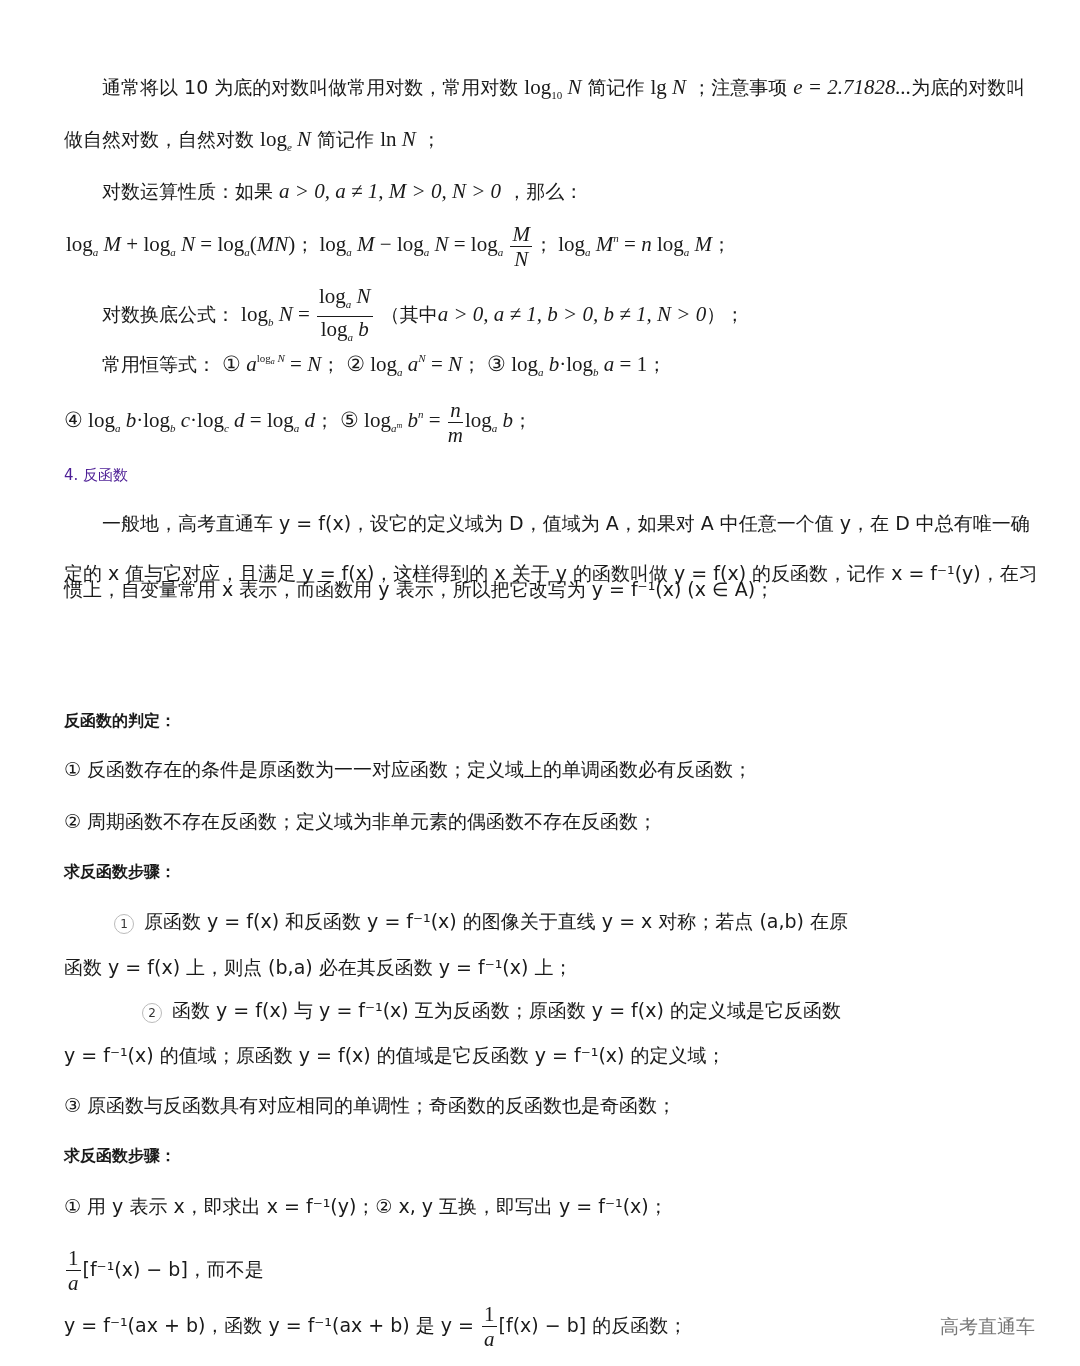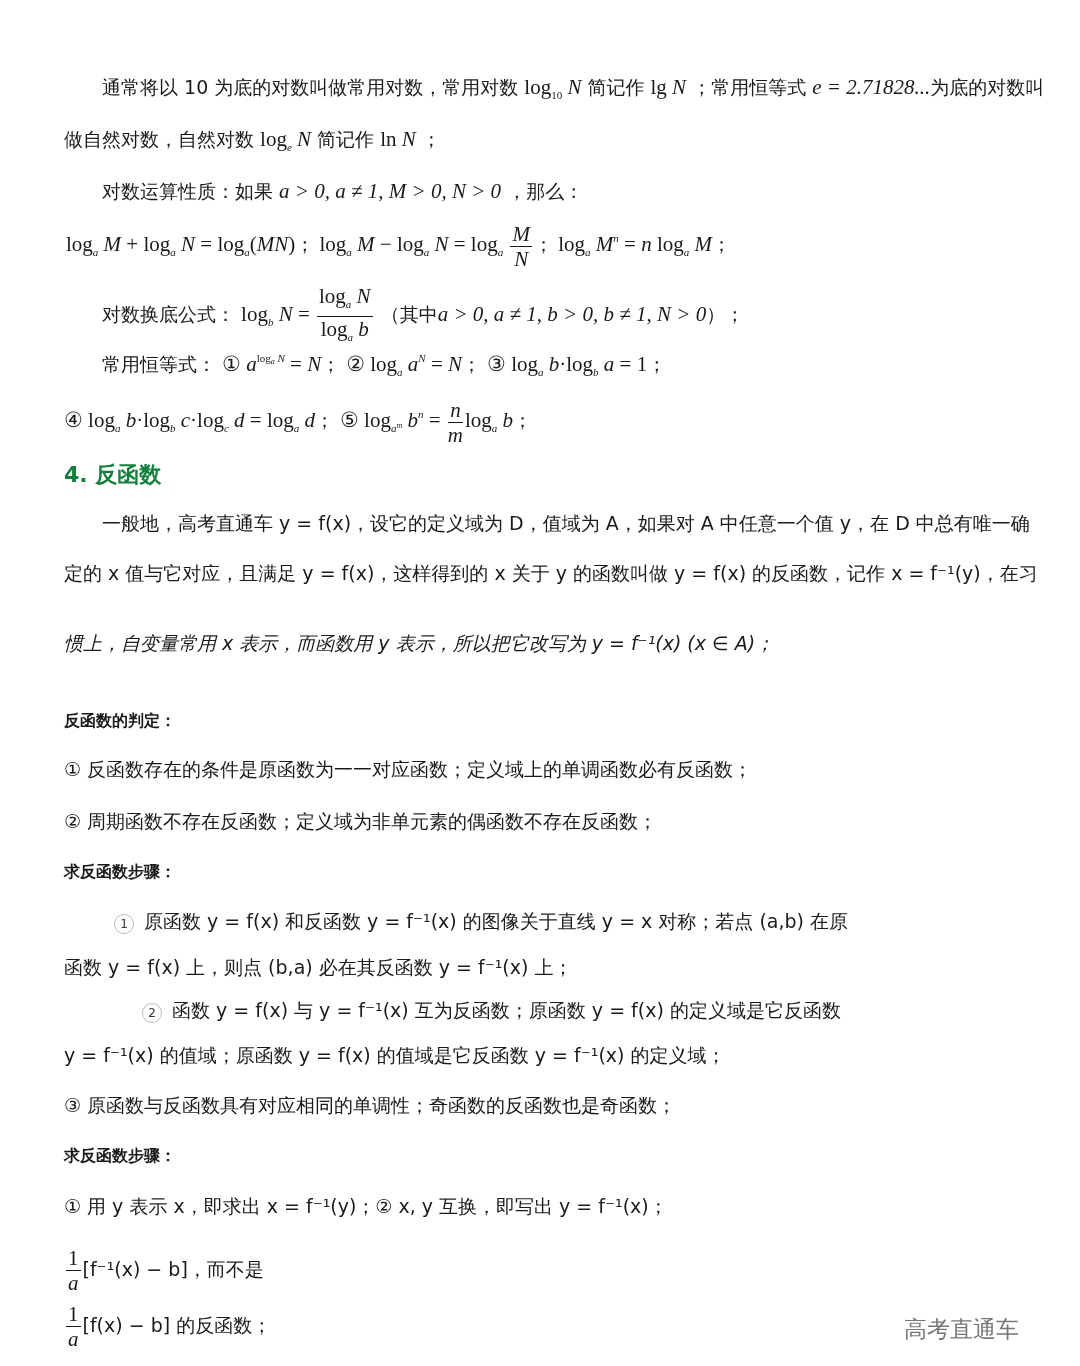--- a/index.html
+++ b/index.html
@@ -6,34 +6,34 @@
   body { width:1080px; height:1366px; position:relative; overflow:hidden;
          font-family:"DejaVu Sans", "Liberation Sans", sans-serif; color:#1a1a1a; font-size:19px; }
   .line { position:absolute; left:64px; white-space:nowrap; line-height:30px; }
   .indent { left:102px; }
   .m { font-family:"Liberation Serif", "DejaVu Serif", serif; font-size:21px; }
   .i { font-style:italic; }
   sub, sup { font-size:11px; }
   sub { vertical-align:-5px; } sup { vertical-align:9px; }
   .frac { display:inline-flex; flex-direction:column; align-items:center; vertical-align:middle; font-family:"Liberation Serif", serif; font-size:21px; line-height:24px; margin:0 2px; }
   .frac .num { border-bottom:1px solid #1a1a1a; padding:0 2px; }
-  .head-red { color:#15803d; font-weight:bold; font-size:22px; }
+  .head-red { color:#4c1d95; font-weight:normal; font-size:15px; }
   .head-bold { font-weight:bold; font-size:16px; }
   .circ-small { display:inline-block; width:18px; height:18px; border:1px solid #bbb; border-radius:50%; font-size:12px; text-align:center; line-height:18px; color:#333; margin-right:10px; }
-  .watermark { position:absolute; left:904px; top:1314px; color:#777; font-size:23px; }
+  .watermark { position:absolute; left:940px; top:1314px; color:#777; font-size:19px; }
 </style>
 </head>
 <body>
 
 <div class="line indent" style="top:72px;">
   <span>通常将以 10 为底的对数叫做常用对数，常用对数</span>
   <span class="m">log<sub>10</sub> <span class="i">N</span></span>
   <span>简记作</span>
   <span class="m">lg <span class="i">N</span></span>
-  <span>；常用恒等式</span>
+  <span>；注意事项</span>
   <span class="m i">e = 2.71828...</span><span>为底的对数叫</span>
 </div>
 <div class="line" style="top:124px;">
   <span>做自然对数，自然对数</span>
   <span class="m">log<sub class="i">e</sub> <span class="i">N</span></span>
   <span>简记作</span>
   <span class="m">ln <span class="i">N</span></span>
   <span>；</span>
 </div>
 
@@ -73,21 +73,21 @@
   <span class="m">⑤ log<sub class="i">a<sup style="font-size:8px;vertical-align:4px;">m</sup></sub> <span class="i">b</span><sup class="i">n</sup> =
   <span class="frac">
         <span class="num i">n</span>
         <span class="i">m</span>
       </span>log<sub class="i">a</sub> <span class="i">b</span></span>；
 </div>
 
 <div class="line head-red" style="top:460px;">4. 反函数</div>
 <div class="line indent" style="top:508px;">一般地，高考直通车 y = f(x)，设它的定义域为 D，值域为 A，如果对 A 中任意一个值 y，在 D 中总有唯一确</div>
 <div class="line" style="top:558px;">定的 x 值与它对应，且满足 y = f(x)，这样得到的 x 关于 y 的函数叫做 y = f(x) 的反函数，记作 x = f⁻¹(y)，在习</div>
-<div class="line" style="top:628px;font-style:italic;">惯上，自变量常用 x 表示，而函数用 y 表示，所以把它改写为 y = f⁻¹(x) (x ∈ A)；</div>
+<div class="line" style="top:574px;">惯上，自变量常用 x 表示，而函数用 y 表示，所以把它改写为 y = f⁻¹(x) (x ∈ A)；</div>
 
 <div class="line head-bold" style="top:706px;">反函数的判定：</div>
 <div class="line" style="top:754px;">① 反函数存在的条件是原函数为一一对应函数；定义域上的单调函数必有反函数；</div>
 <div class="line" style="top:806px;">② 周期函数不存在反函数；定义域为非单元素的偶函数不存在反函数；</div>
 
 <div class="line head-bold" style="top:857px;">求反函数步骤：</div>
 <div class="line" style="top:906px; left:114px;">
   <span class="circ-small">1</span><span>原函数 y = f(x) 和反函数 y = f⁻¹(x) 的图像关于直线 y = x 对称；若点 (a,b) 在原</span>
 </div>
 <div class="line" style="top:952px;">函数 y = f(x) 上，则点 (b,a) 必在其反函数 y = f⁻¹(x) 上；</div>
@@ -99,19 +99,20 @@
 
 <div class="line head-bold" style="top:1141px;">求反函数步骤：</div>
 <div class="line" style="top:1191px;">① 用 y 表示 x，即求出 x = f⁻¹(y)；② x, y 互换，即写出 y = f⁻¹(x)；</div>
 <div class="line" style="top:1246px;">
   <span class="frac">
       <span class="num">1</span>
       <span class="i">a</span>
     </span><span>[f⁻¹(x) − b]，而不是</span>
 </div>
 <div class="line" style="top:1302px;">
+  <span>y = f⁻¹(ax + b)，函数 y = f⁻¹(ax + b) 是 y =</span>
   <span class="frac">
       <span class="num">1</span>
       <span class="i">a</span>
     </span><span>[f(x) − b] 的反函数；</span>
 </div>
 
 <div class="watermark">高考直通车</div>
 
 </body></html>

